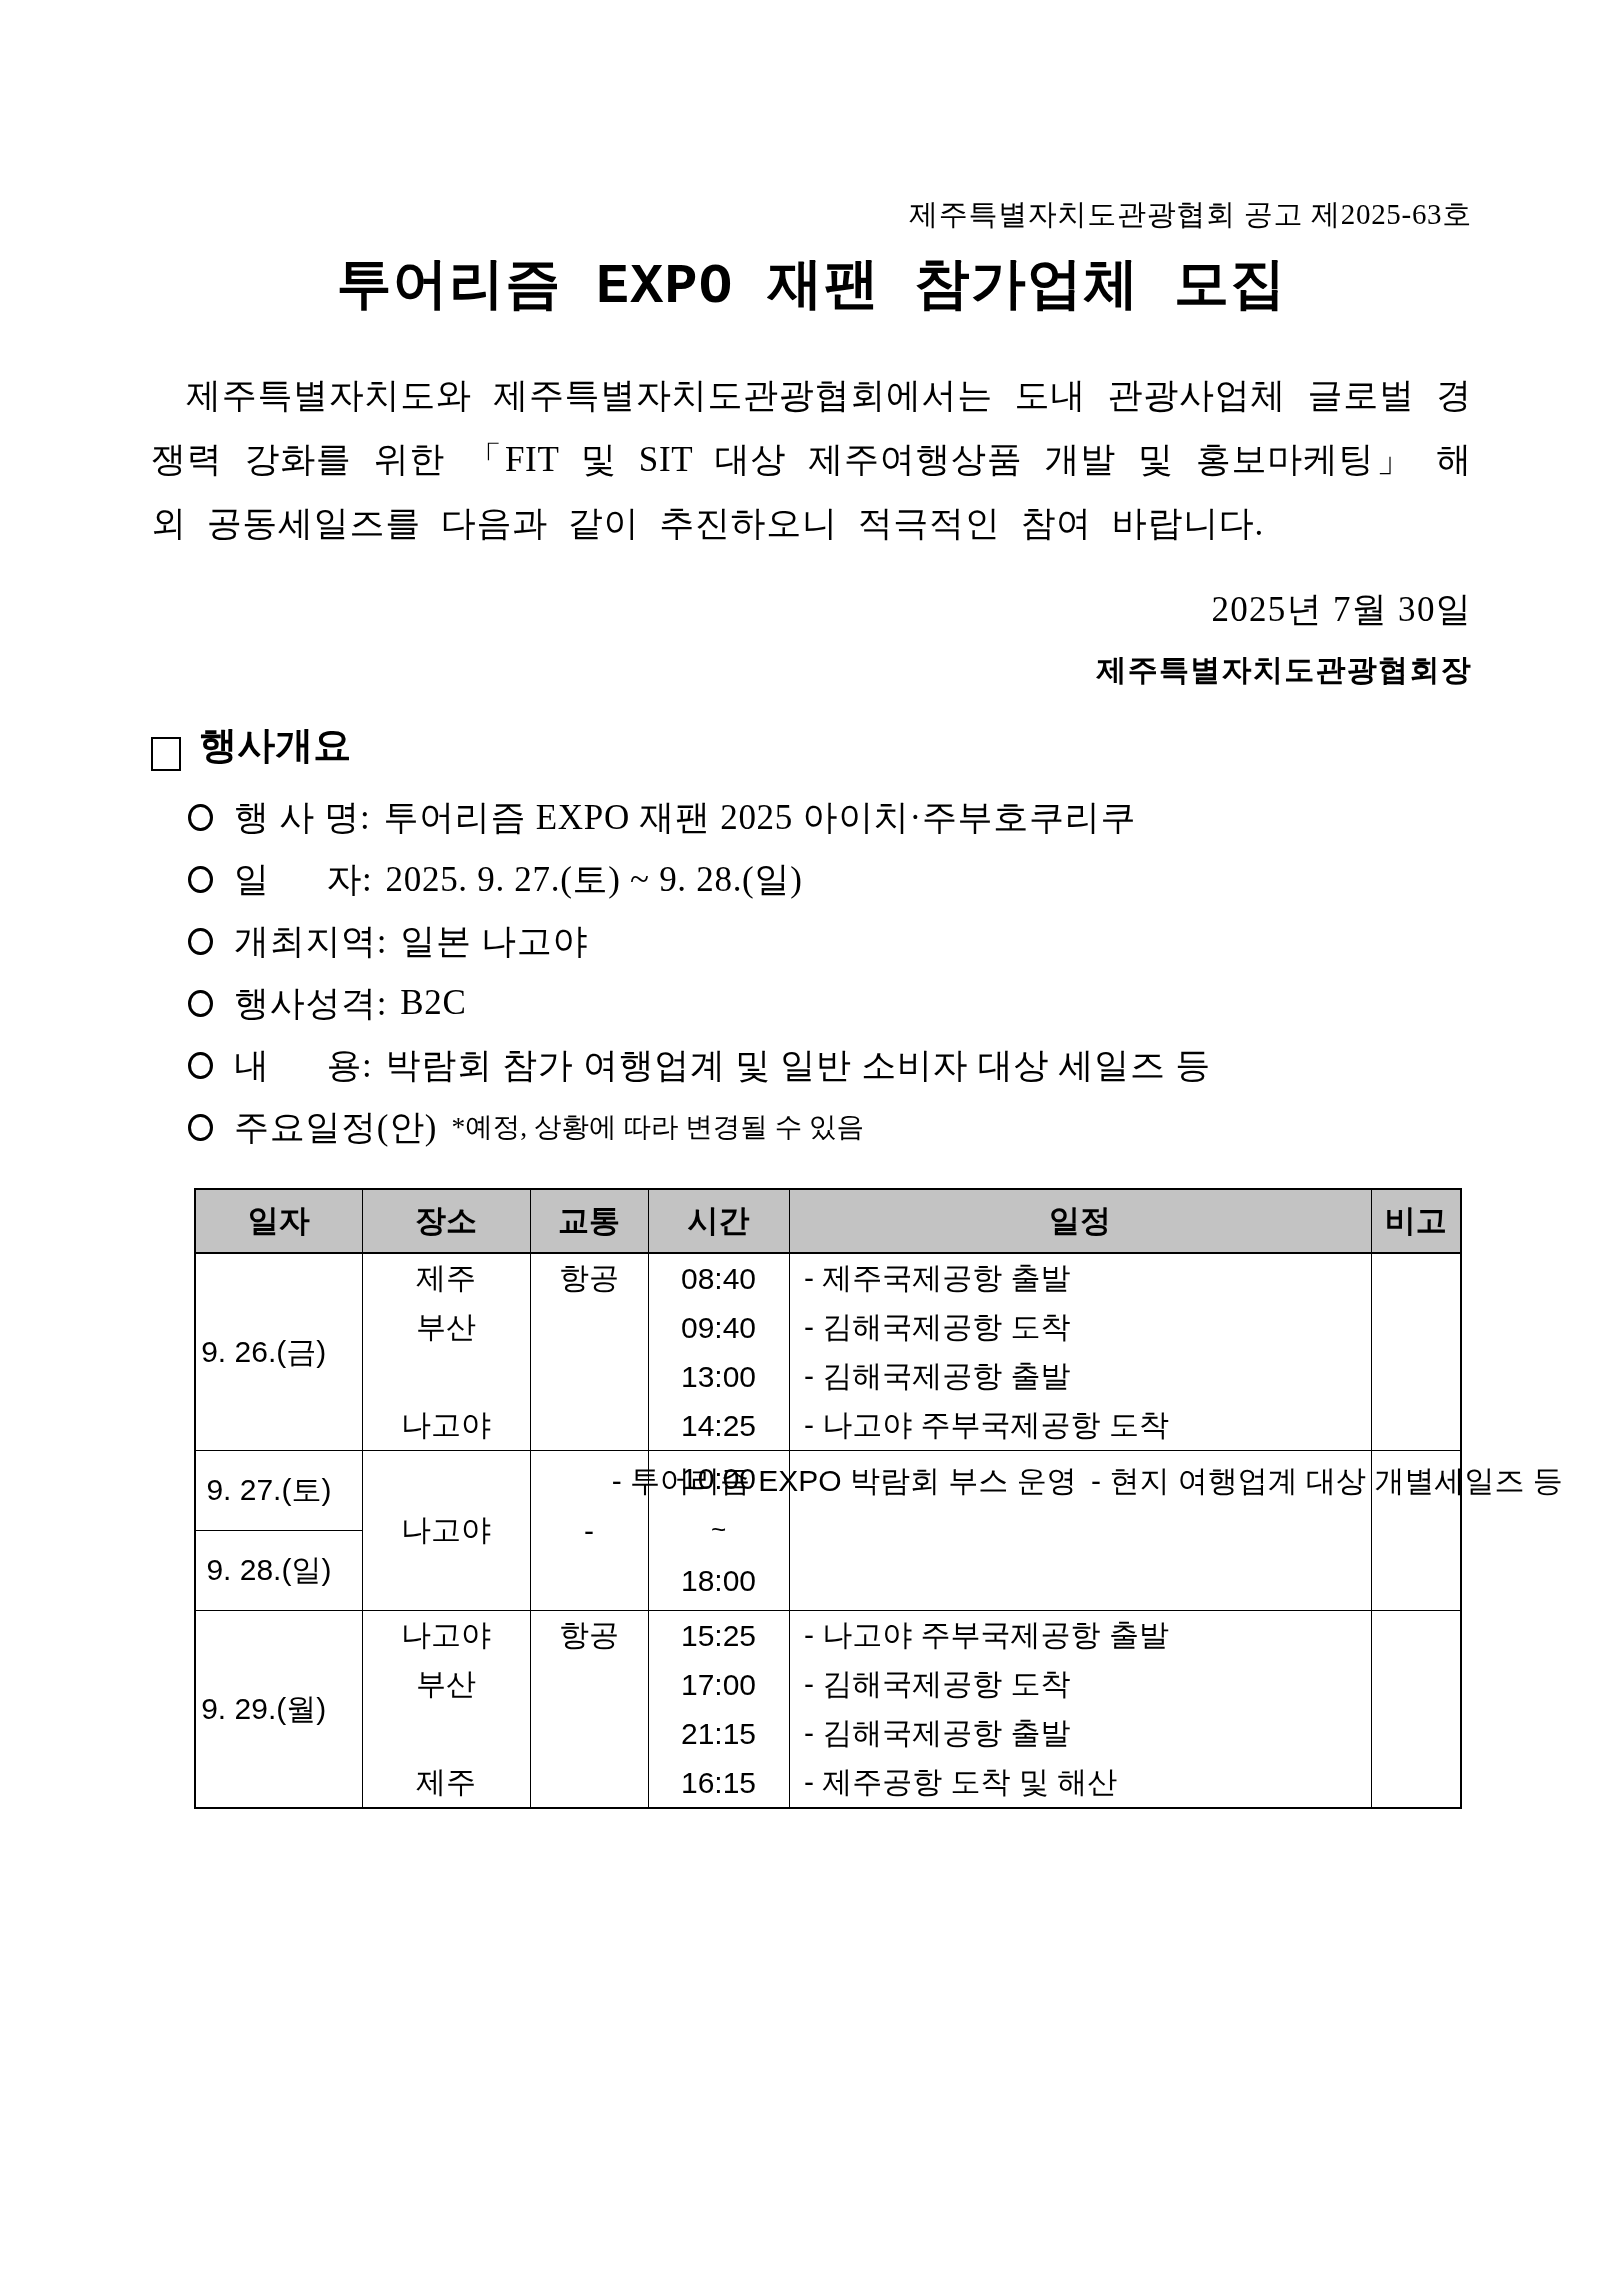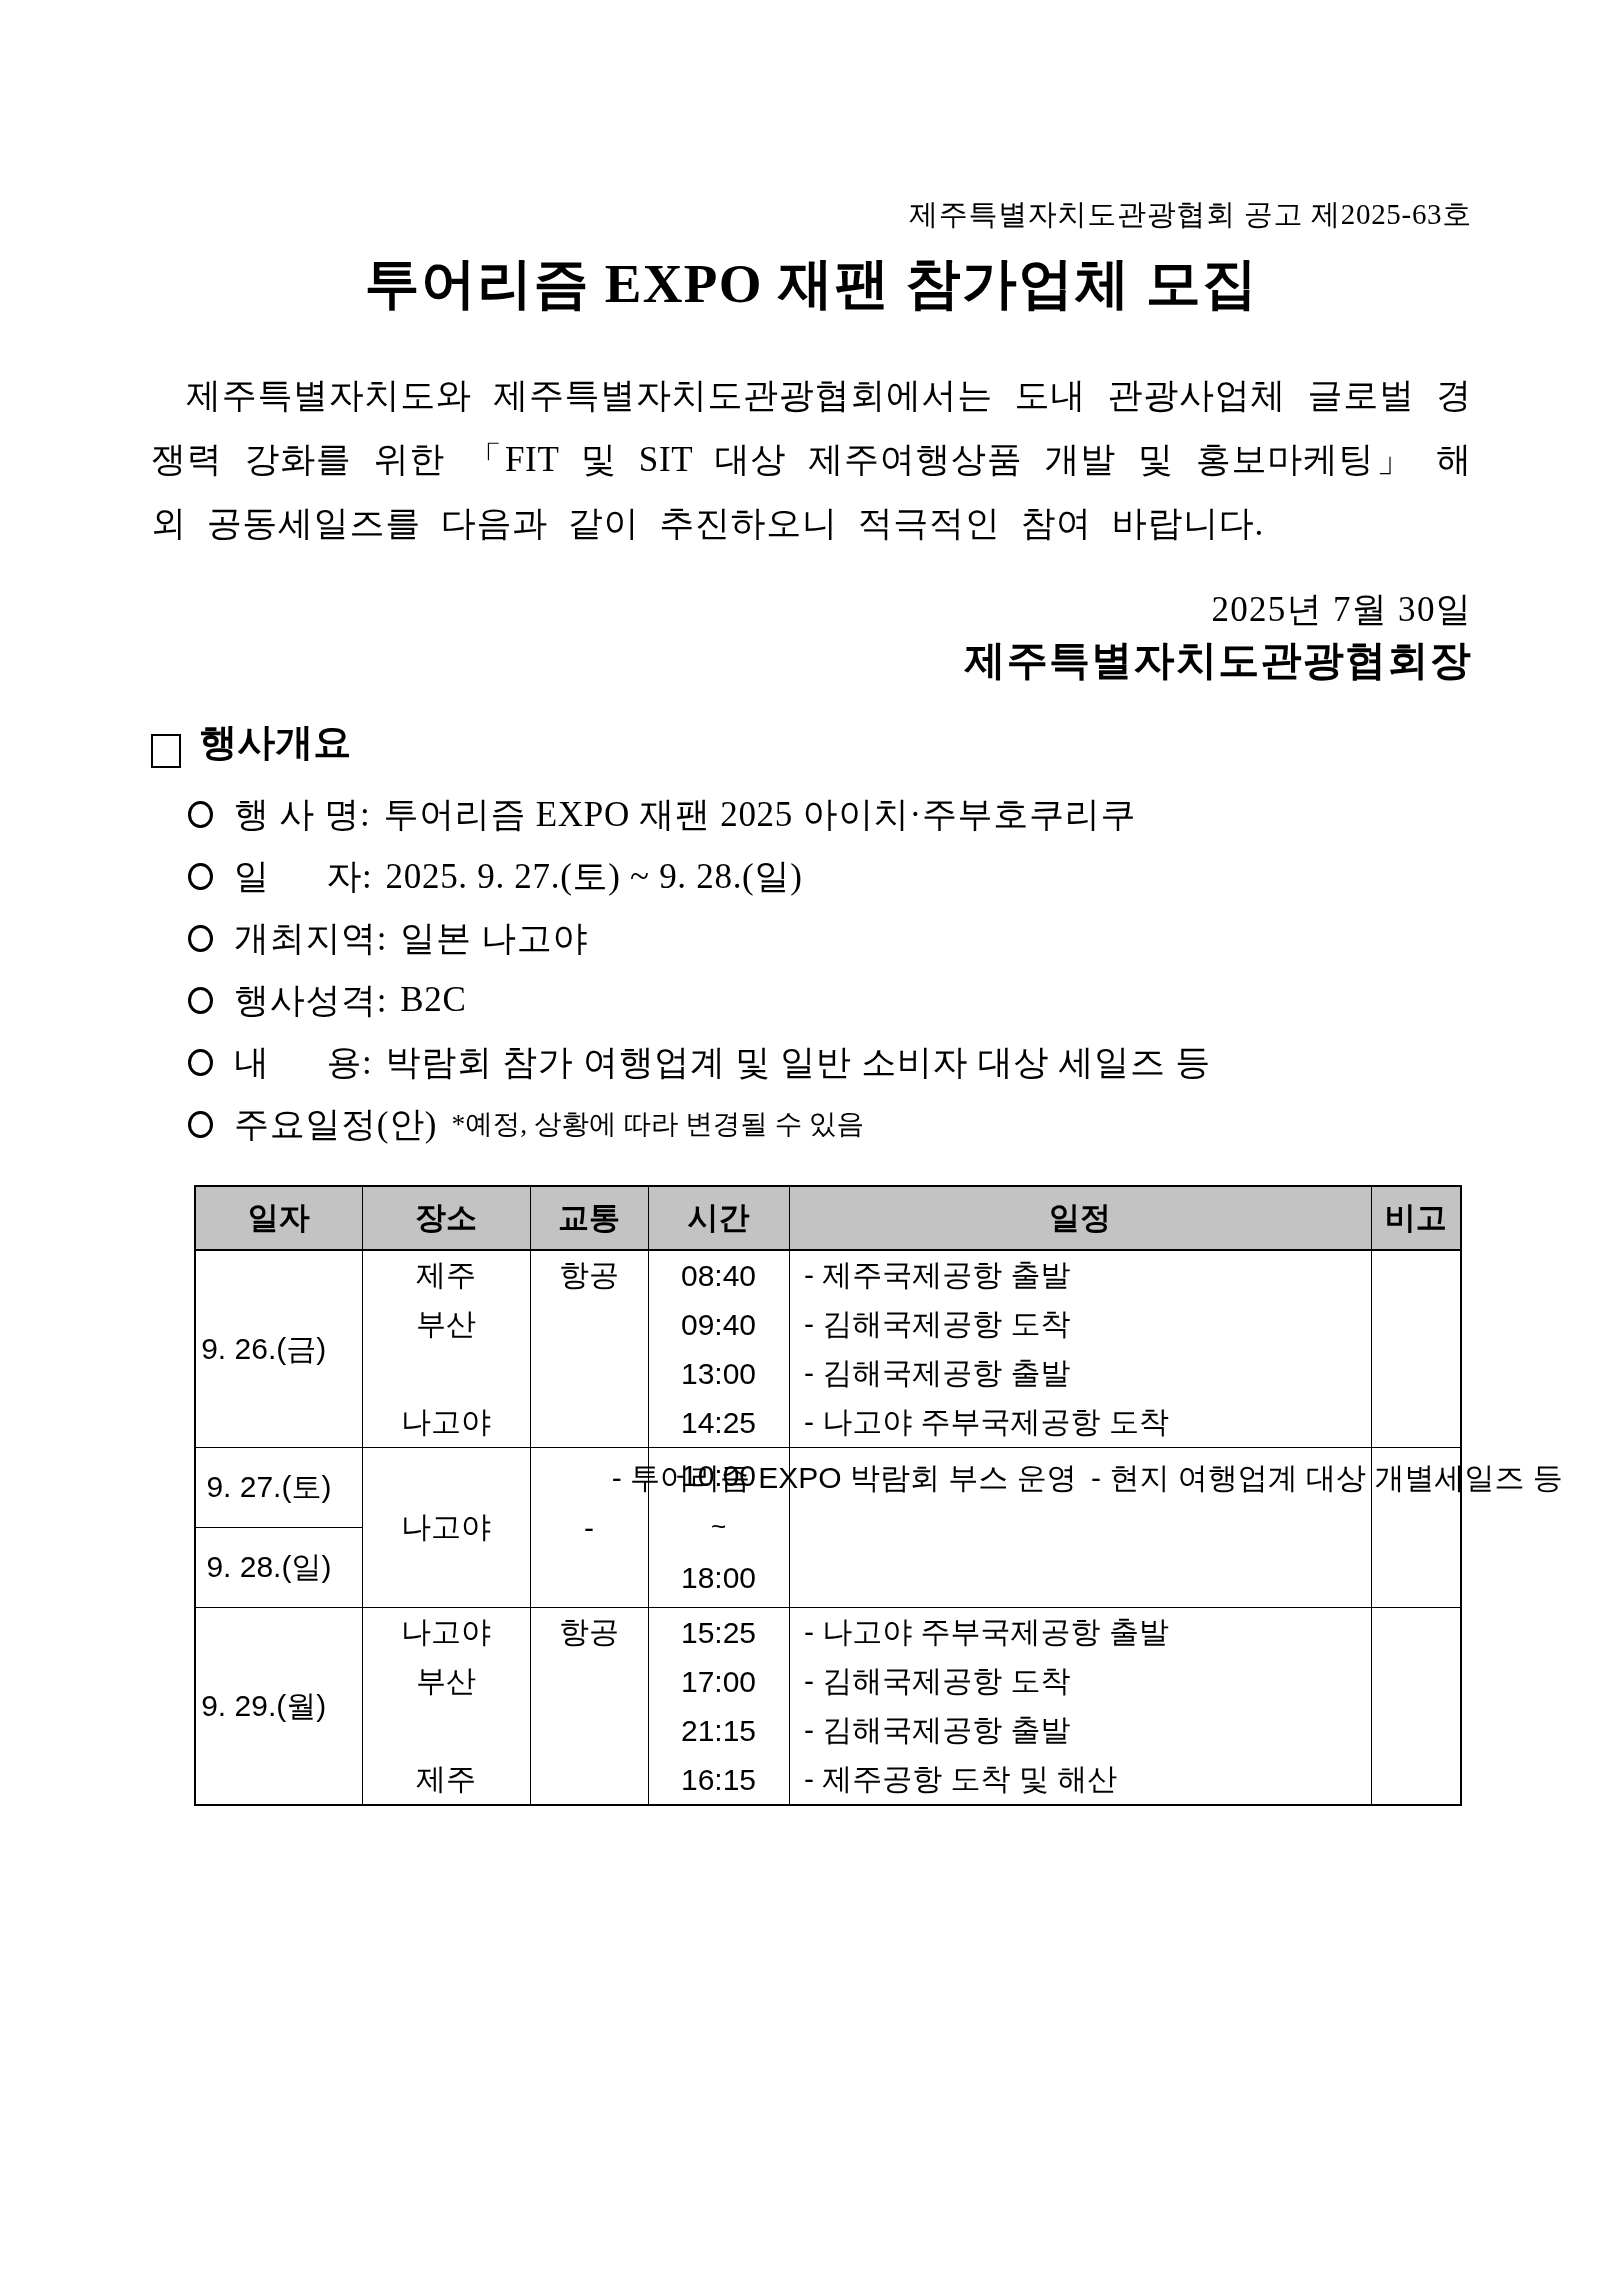--- a/index.html
+++ b/index.html
@@ -18,39 +18,39 @@
   
   .notice-line {
     text-align: right;
     font-size: 29px;
     letter-spacing: 0.7px;
   }
   
   .doc-title {
     margin-top: 11.8px;
     text-align: center;
-    font-family: Liberation Serif, serif;
+    font-family: Liberation Mono, monospace;
     font-weight: 900;
     font-size: 55px;
     letter-spacing: 1.3px;
   }
   
   .intro {
     margin-top: 43px;
     font-size: 35px;
     line-height: 64px;
     text-align: justify;
     text-indent: 35px;
     word-spacing: 10.5px;
     letter-spacing: 0.7px;
   }
   
   .date-block { margin-top: 30px; text-align: right; }
   .date-line { font-size: 35px; letter-spacing: 1.3px; }
-  .signer-line { font-size: 41px; font-weight: bold; letter-spacing: 1.3px; }
+  .signer-line { margin-top: 17px; font-size: 30px; font-weight: bold; letter-spacing: 1.3px; }
   
   .section-heading {
     margin-top: 29px;
     display: flex; align-items: flex-end;
     font-size: 38px; font-weight: bold;
   }
   .square-bullet {
     width: 30px; height: 34px;
     border: 2.6px solid #000;
     margin-right: 18.3px;

